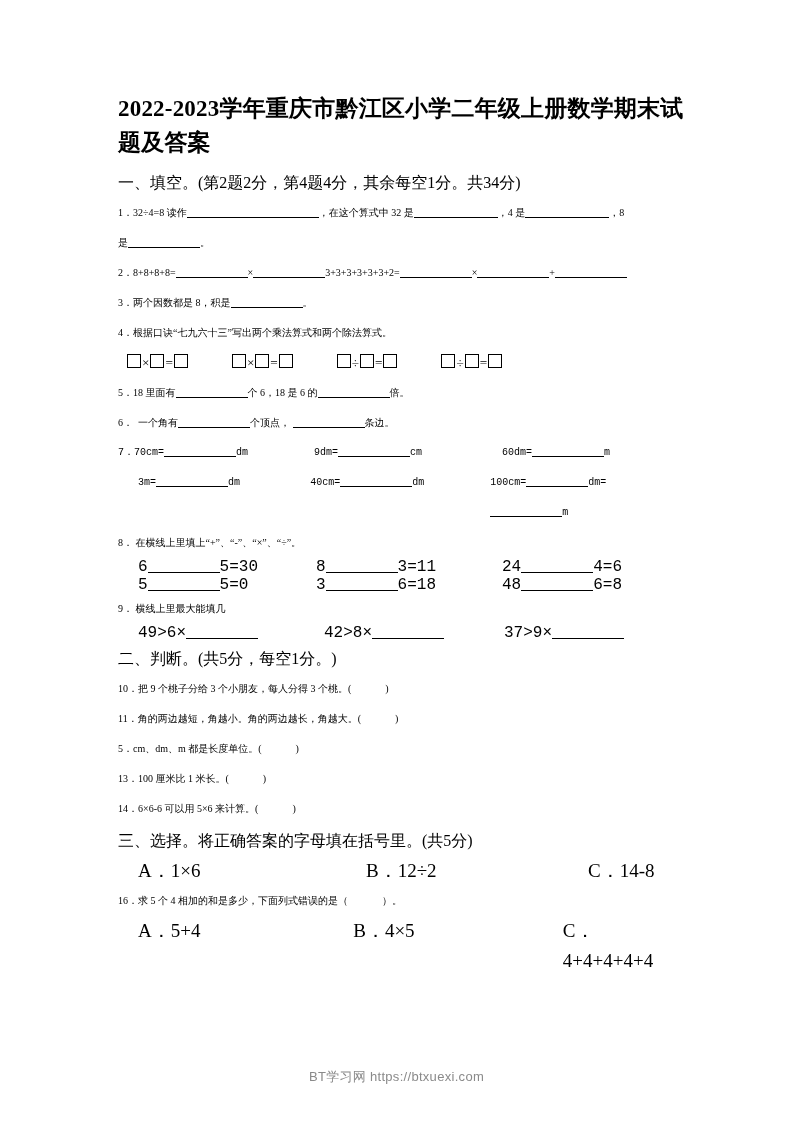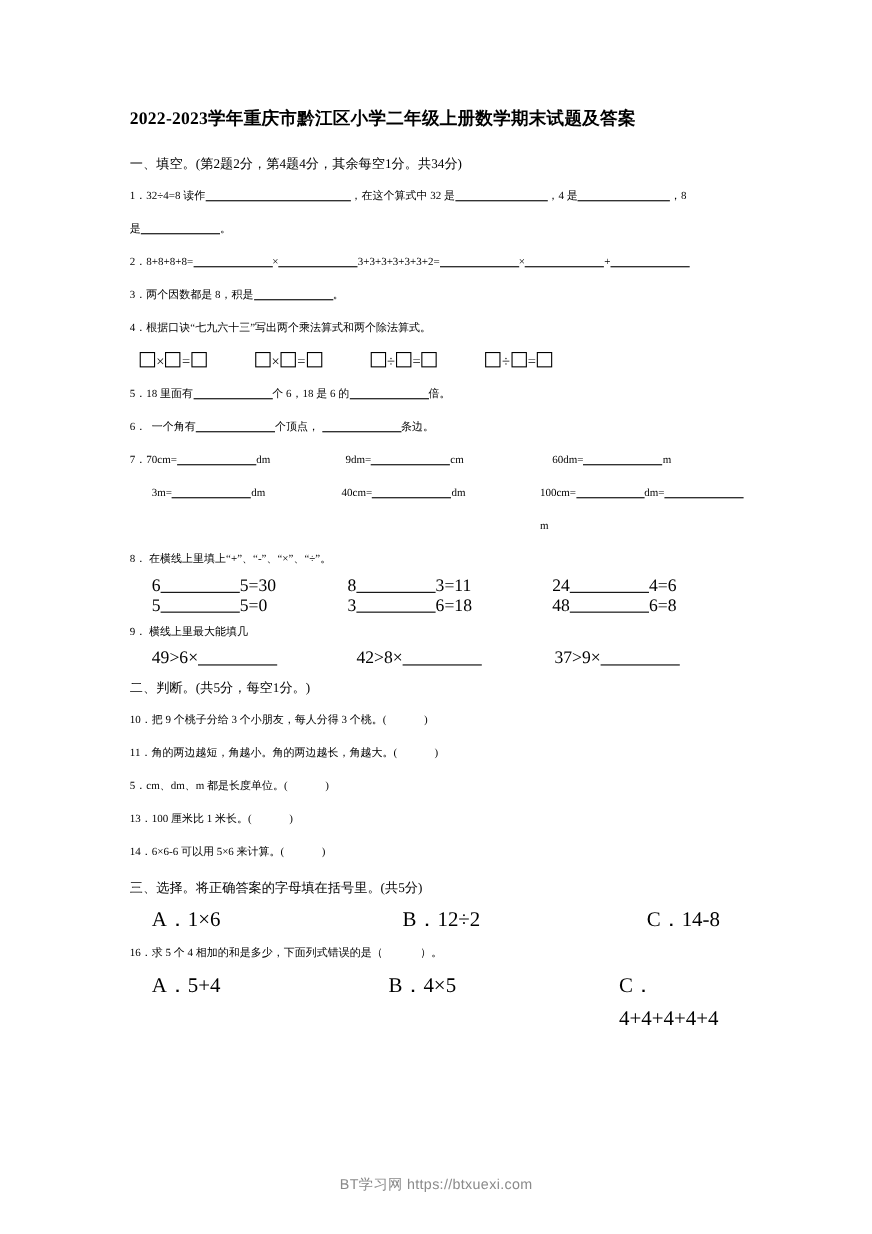--- a/index.html
+++ b/index.html
@@ -24,29 +24,29 @@
   }
   .content {
     position: absolute;
     left: 118px;
     top: 92px;
     width: 560px;
   }
 
   
   .doc-title {
-    font-size: 16px;
+    font-size: 23px;
     font-weight: bold;
     line-height: 34px;
     letter-spacing: 0.2px;
     margin: 0 0 8px 0;
     width: 575px;
   }
   .section-head {
-    font-size: 12px;
+    font-size: 16px;
     line-height: 30px;
     margin-top: 2px;
   }
   .q {
     font-size: 10px;
     line-height: 30px;
   }
 
   
   .blank {
@@ -72,21 +72,21 @@
   .boxrow {
     font-size: 13.2px;
     line-height: 30px;
     padding-left: 8px;
     white-space: nowrap;
   }
   .boxeq { display: inline-block; }
   .boxgap { display: inline-block; width: 42px; }
 
   
-  .cols { display: flex; }
+  .cols { display: flex; font-family: Liberation Mono, monospace; }
   .opt-cols { display: flex; padding-left: 20px; font-size: 19px; line-height: 30px; }
   .opt-cols > div:nth-child(1) { width: 228px; }
   .opt-cols > div:nth-child(2) { width: 222px; }
 
   .paren { letter-spacing: 0.5px; }
 
   
   .footer {
     position: absolute;
     left: 0;

